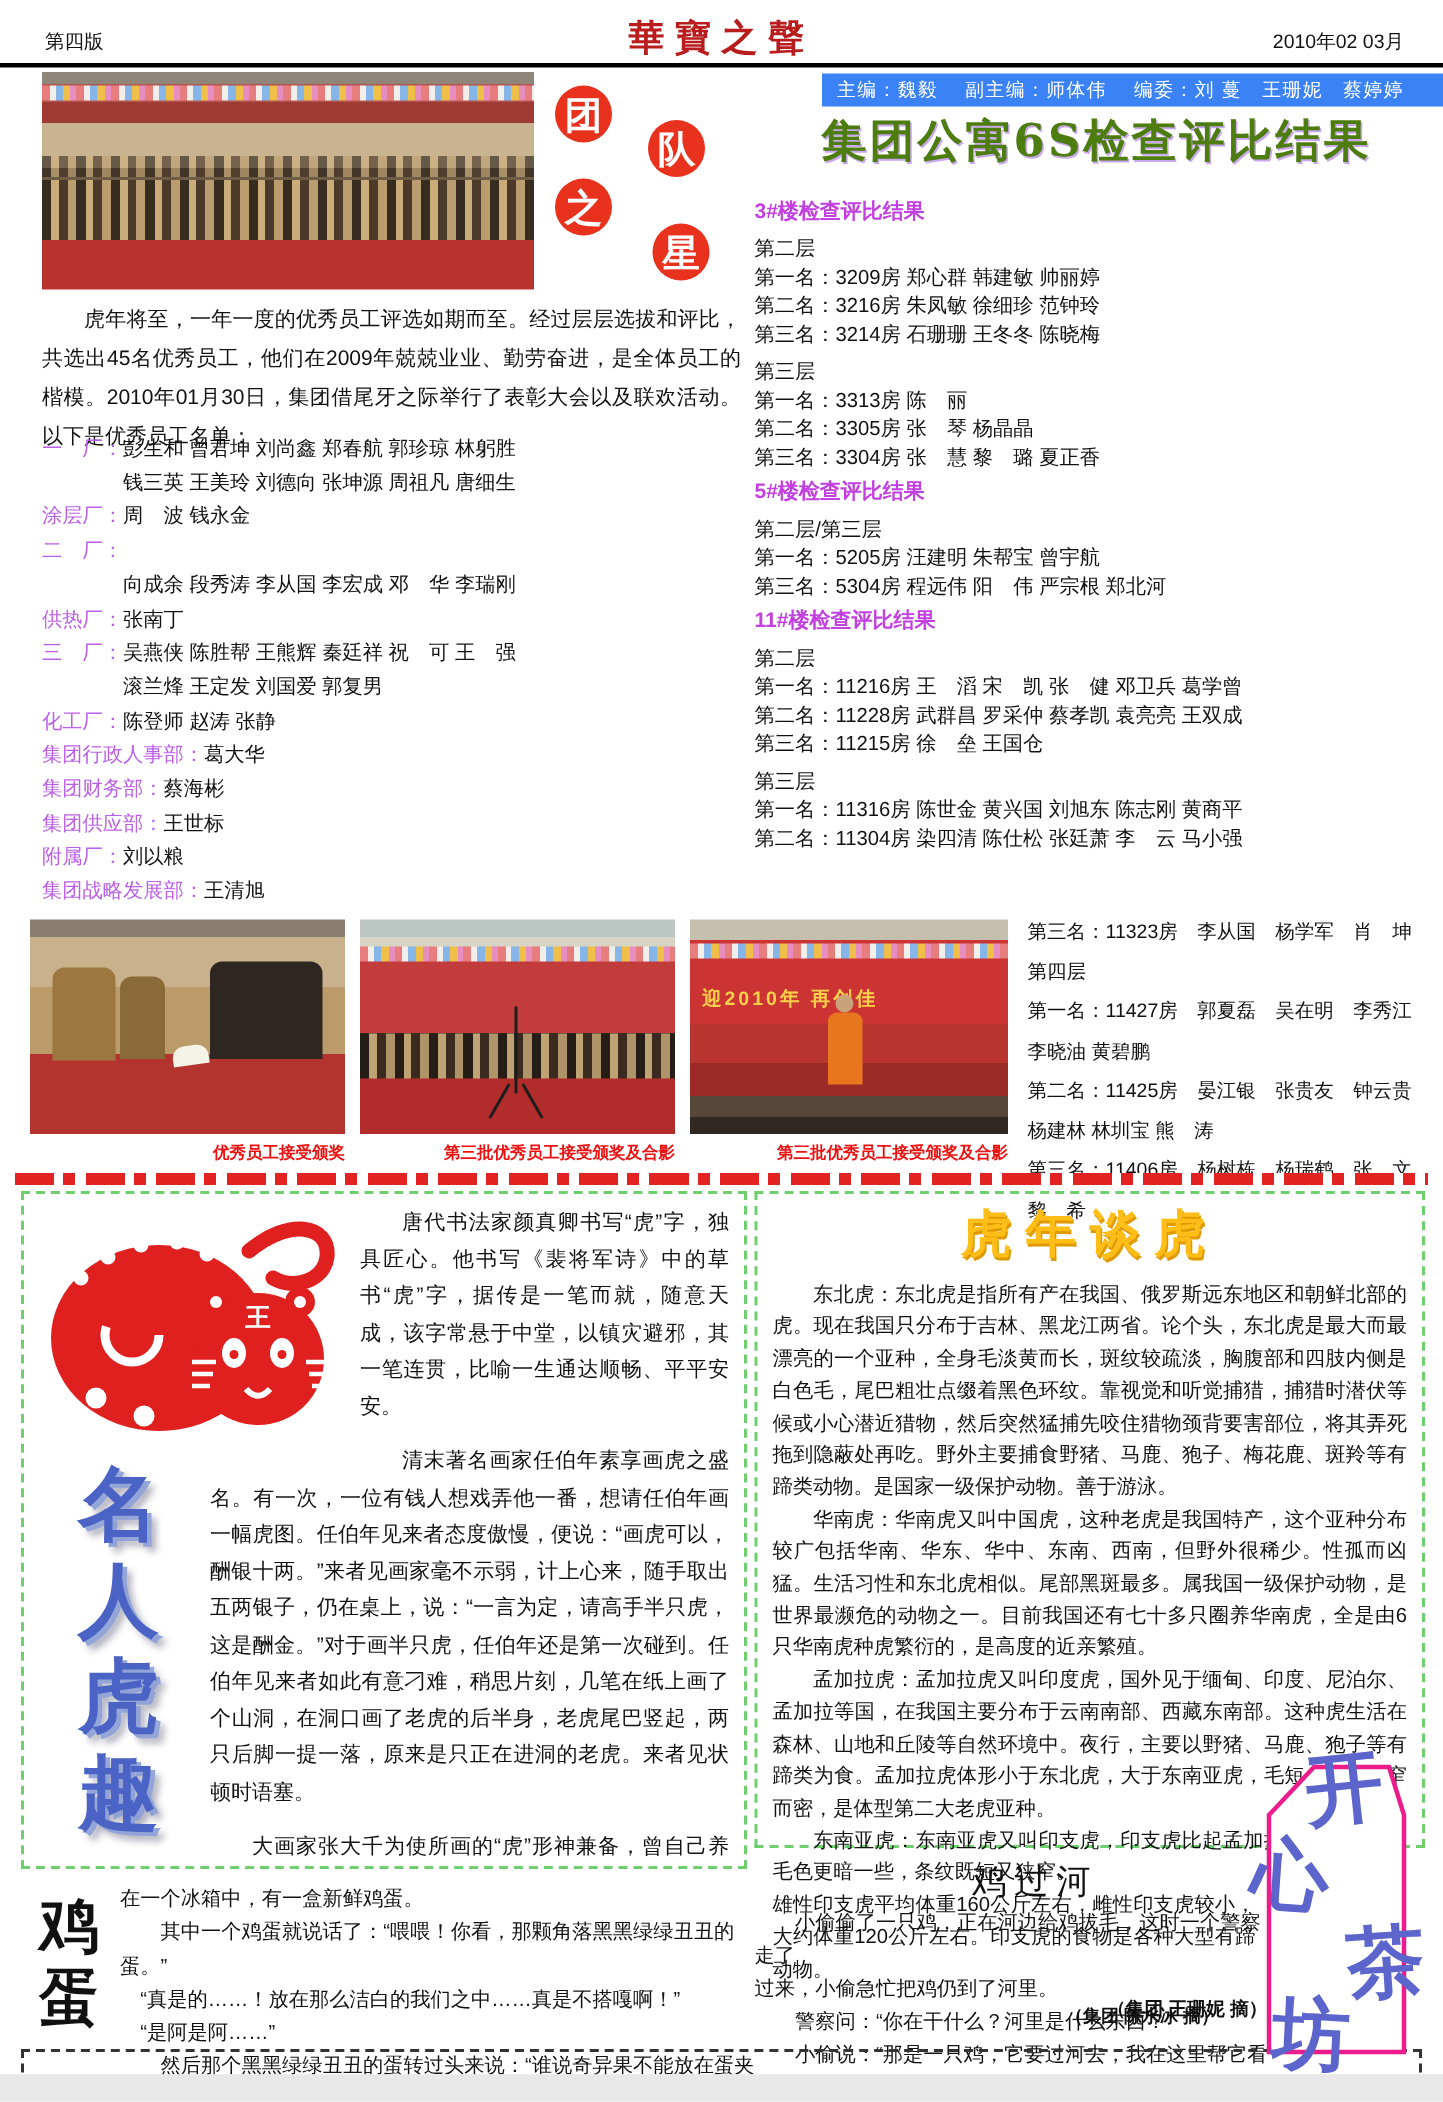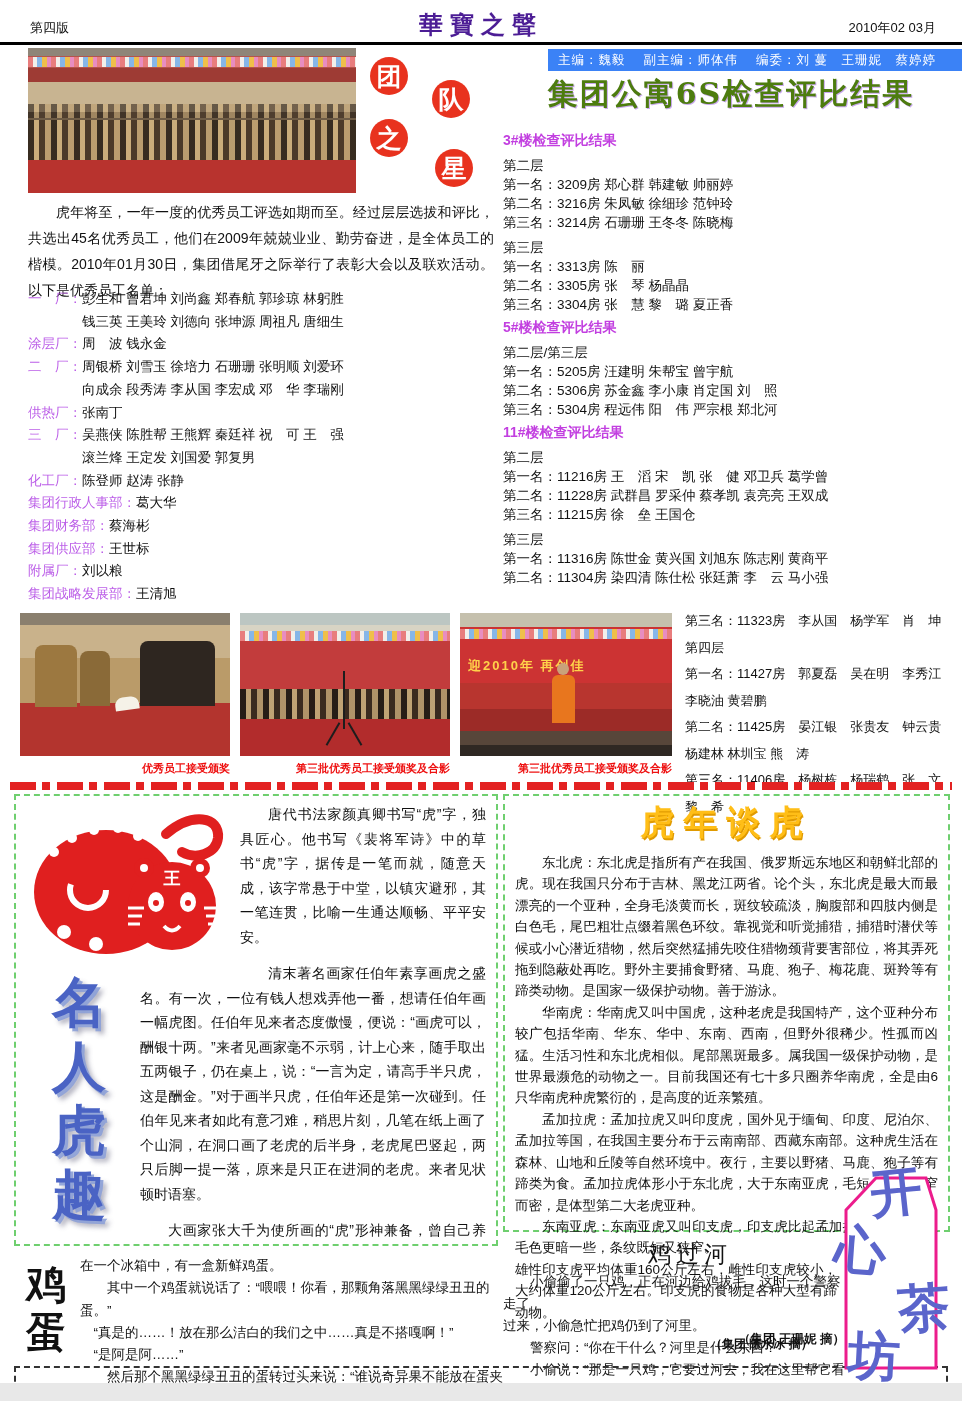--- a/index.html
+++ b/index.html
@@ -3,21 +3,21 @@
 <meta charset="utf-8">
 <style>
   html,body{margin:0;padding:0;background:#e8e8e8;}
   .page{position:relative;width:962px;height:1383px;margin:0 auto;background:#fff;
         font-family:"Liberation Sans","DejaVu Sans",sans-serif;color:#111;overflow:hidden;}
 
   
   .hdr{position:absolute;left:0;top:0;width:962px;height:42px;border-bottom:3px solid #000;}
   .hdr .ed{position:absolute;left:30px;top:19px;font-size:13px;}
   .hdr .mh{position:absolute;left:0;right:0;top:9px;text-align:center;
-           font-family:"DejaVu Serif",serif;font-weight:bold;font-size:24px;color:#4c1d95;letter-spacing:7px;}
+           font-family:"DejaVu Serif",serif;font-weight:bold;font-size:24px;color:#b91c1c;letter-spacing:7px;}
   .hdr .dt{position:absolute;right:26px;top:19px;font-size:13px;}
 
   
   .photo{position:absolute;overflow:hidden;background:#999;}
   .ph-main{left:28px;top:48px;width:328px;height:145px;
     background:linear-gradient(180deg,#8F8578 0 8px,#B5544C 8px 20px,#9E3B34 20px 34px,
       #C8B491 34px 64px,#6E5C46 64px 72px,#AD9468 72px 112px,#B8332E 112px 145px);}
   .balloons{position:absolute;left:0;right:0;height:10px;
     background:repeating-linear-gradient(90deg,#E87D7D 0 5px,#F2EFEA 5px 9px,#86B6E8 9px 14px,#EFBF4A 14px 19px,#E88DC0 19px 23px);}
   .crowd{position:absolute;left:0;right:0;
@@ -126,21 +126,20 @@
       </div>
     <div class="lrow cont">
         <span>钱三英  王美玲  刘德向  张坤源  周祖凡  唐细生</span>
       </div>
     <div class="lrow">
         <span class="lab">涂层厂：</span>
         <span>周　波  钱永金</span>
       </div>
     <div class="lrow">
         <span class="lab">二　厂：</span>
-        <span>周银桥  刘雪玉  徐培力  石珊珊  张明顺  刘爱环</span>
       </div>
     <div class="lrow cont">
         <span>向成余  段秀涛  李从国  李宏成  邓　华  李瑞刚</span>
       </div>
     <div class="lrow">
         <span class="lab">供热厂：</span>
         <span>张南丁</span>
       </div>
     <div class="lrow">
         <span class="lab">三　厂：</span>
@@ -184,21 +183,20 @@
     <div class="rrow">第一名：3209房  郑心群  韩建敏  帅丽婷</div>
     <div class="rrow">第二名：3216房  朱凤敏  徐细珍  范钟玲</div>
     <div class="rrow">第三名：3214房  石珊珊  王冬冬  陈晓梅</div>
     <div class="rfloor">第三层</div>
     <div class="rrow">第一名：3313房  陈　丽</div>
     <div class="rrow">第二名：3305房  张　琴  杨晶晶</div>
     <div class="rrow">第三名：3304房  张　慧  黎　璐  夏正香</div>
     <div class="rhead">5#楼检查评比结果</div>
     <div class="rfloor">第二层/第三层</div>
     <div class="rrow">第一名：5205房  汪建明  朱帮宝  曾宇航</div>
-    <div class="rrow">第二名：5306房  苏金鑫  李小康  肖定国  刘　照</div>
     <div class="rrow">第三名：5304房  程远伟  阳　伟  严宗根  郑北河</div>
     <div class="rhead">11#楼检查评比结果</div>
     <div class="rfloor">第二层</div>
     <div class="rrow">第一名：11216房  王　滔  宋　凯  张　健  邓卫兵  葛学曾</div>
     <div class="rrow">第二名：11228房  武群昌  罗采仲  蔡孝凯  袁亮亮  王双成</div>
     <div class="rrow">第三名：11215房  徐　垒  王国仓</div>
     <div class="rfloor">第三层</div>
     <div class="rrow">第一名：11316房  陈世金  黄兴国  刘旭东  陈志刚  黄商平</div>
     <div class="rrow">第二名：11304房  染四清  陈仕松  张廷萧  李　云  马小强</div>
   </div>

